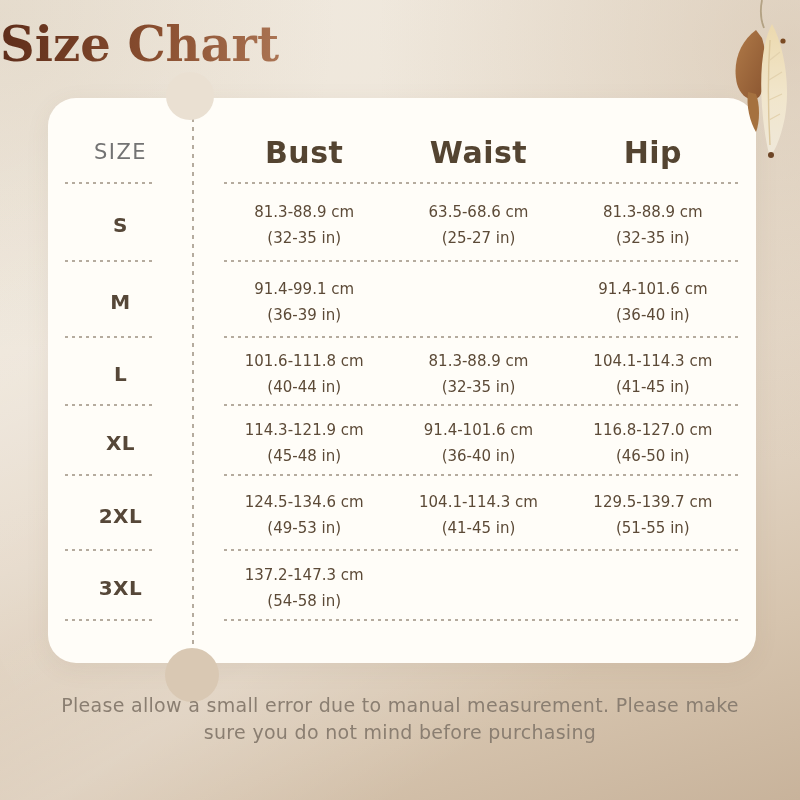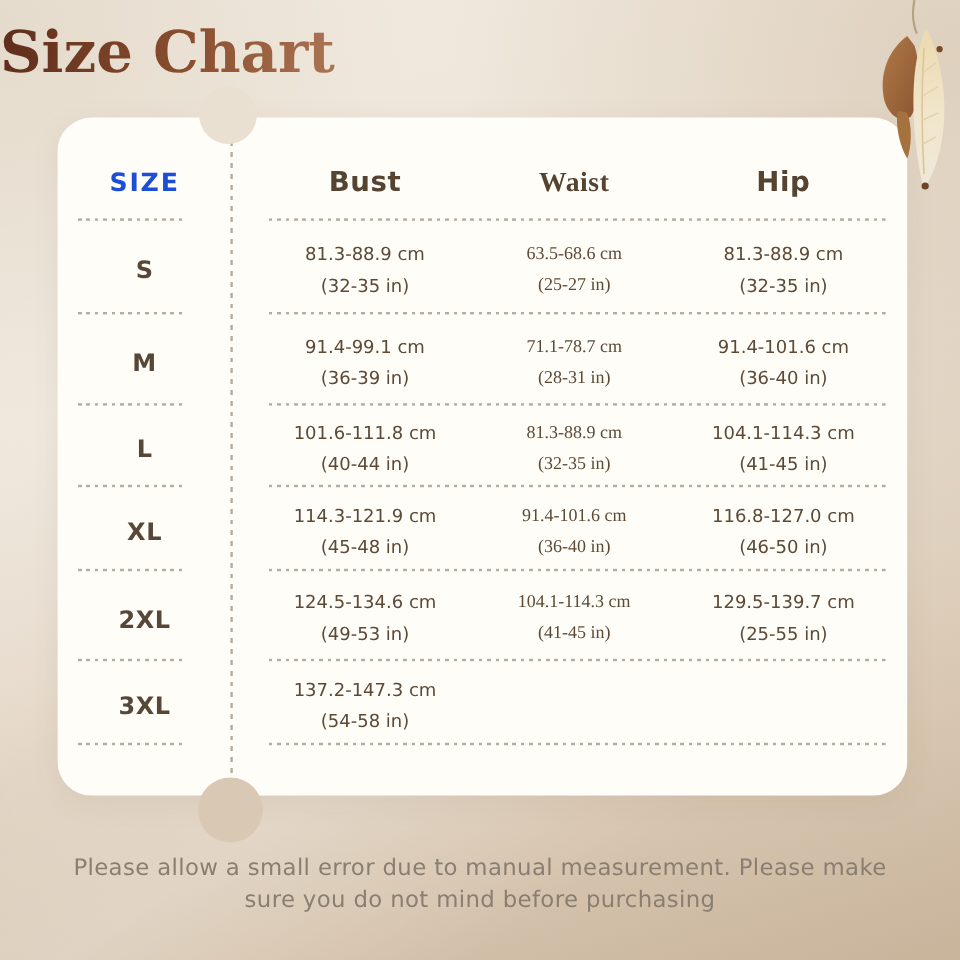--- a/index.html
+++ b/index.html
@@ -50,42 +50,42 @@
   .notch-bottom { left:165px; top:648px; width:54px; height:54px; background:#d9c8b3; }
 
   
   .grid {
     position:absolute; inset:0;
     display:grid;
     grid-template-columns:145px 24px 1fr 1fr 1fr 16px;
     grid-template-rows:84px 78px 76px 68px 70px 75px 70px;
   }
   .cell { display:flex; flex-direction:column; align-items:center; justify-content:center; text-align:center; }
-  .head { padding-top:24px; font-size:23px; color:#544431; font-weight:600; letter-spacing:.5px; }
-  .head-size { font-size:21px; font-weight:bold; letter-spacing:1.5px; color:#1d4ed8; }
+  .head { padding-top:24px; font-size:30px; color:#544431; font-weight:600; letter-spacing:.5px; }
+  .head-size { font-size:21px; font-weight:normal; letter-spacing:1.5px; color:#737373; }
   .label { padding-top:8px; font-size:20px; font-weight:600; color:#564738; letter-spacing:.5px; }
   .meas { padding-top:7px; font-size:15px; line-height:26px; font-weight:500; color:#5c4a37; }
-  .c-size{grid-column:1;} .c-bust{grid-column:3;} .c-waist{grid-column:4;font-family:Liberation Serif, serif;} .c-hip{grid-column:5;}
+  .c-size{grid-column:1;} .c-bust{grid-column:3;} .c-waist{grid-column:4;} .c-hip{grid-column:5;}
   .r0{grid-row:1;} .r1{grid-row:2;} .r2{grid-row:3;} .r3{grid-row:4;} .r4{grid-row:5;} .r5{grid-row:6;} .r6{grid-row:7;}
 
   
   .vline {
     position:absolute; left:144px; top:20px; width:2px; height:527px;
     background:repeating-linear-gradient(180deg,#b5ab9e 0 4px,transparent 4px 9px);
   }
   .drow { position:absolute; left:0; right:0; height:2px; }
   .dl { position:absolute; left:17px; width:90px; height:2px;
         background:repeating-linear-gradient(90deg,#b5ab9e 0 3px,transparent 3px 7px); }
   .dr { position:absolute; left:176px; right:18px; height:2px;
         background:repeating-linear-gradient(90deg,#b5ab9e 0 3px,transparent 3px 7px); }
   .d0{top:84px;} .d1{top:162px;} .d2{top:238px;} .d3{top:306px;} .d4{top:376px;} .d5{top:451px;} .d6{top:521px;}
 
   
   .footer {
-    position:absolute; top:710px; left:60px; width:680px;
+    position:absolute; top:692px; left:60px; width:680px;
     text-align:center; font-size:19px; line-height:27px;
     color:#8a7e71; letter-spacing:.3px;
   }
 
   
   .ornament { position:absolute; right:-4px; top:0; width:100px; height:180px; }
 </style>
 </head>
 <body>
 
@@ -114,24 +114,20 @@
     <div class="cell meas c-hip r1">
       <span>81.3-88.9 cm</span>
       <span>(32-35 in)</span>
     </div>
 
     <div class="cell label c-size r2">M</div>
     <div class="cell meas c-bust r2">
       <span>91.4-99.1 cm</span>
       <span>(36-39 in)</span>
     </div>
-    <div class="cell meas c-waist r2">
-      <span>71.1-78.7 cm</span>
-      <span>(28-31 in)</span>
-    </div>
     <div class="cell meas c-hip r2">
       <span>91.4-101.6 cm</span>
       <span>(36-40 in)</span>
     </div>
 
     <div class="cell label c-size r3">L</div>
     <div class="cell meas c-bust r3">
       <span>101.6-111.8 cm</span>
       <span>(40-44 in)</span>
     </div>
@@ -162,21 +158,21 @@
     <div class="cell meas c-bust r5">
       <span>124.5-134.6 cm</span>
       <span>(49-53 in)</span>
     </div>
     <div class="cell meas c-waist r5">
       <span>104.1-114.3 cm</span>
       <span>(41-45 in)</span>
     </div>
     <div class="cell meas c-hip r5">
       <span>129.5-139.7 cm</span>
-      <span>(25-55 in)</span>
+      <span>(51-55 in)</span>
     </div>
 
     <div class="cell label c-size r6">3XL</div>
     <div class="cell meas c-bust r6">
       <span>137.2-147.3 cm</span>
       <span>(54-58 in)</span>
     </div>
   </div>
 
   <div class="vline"></div>

